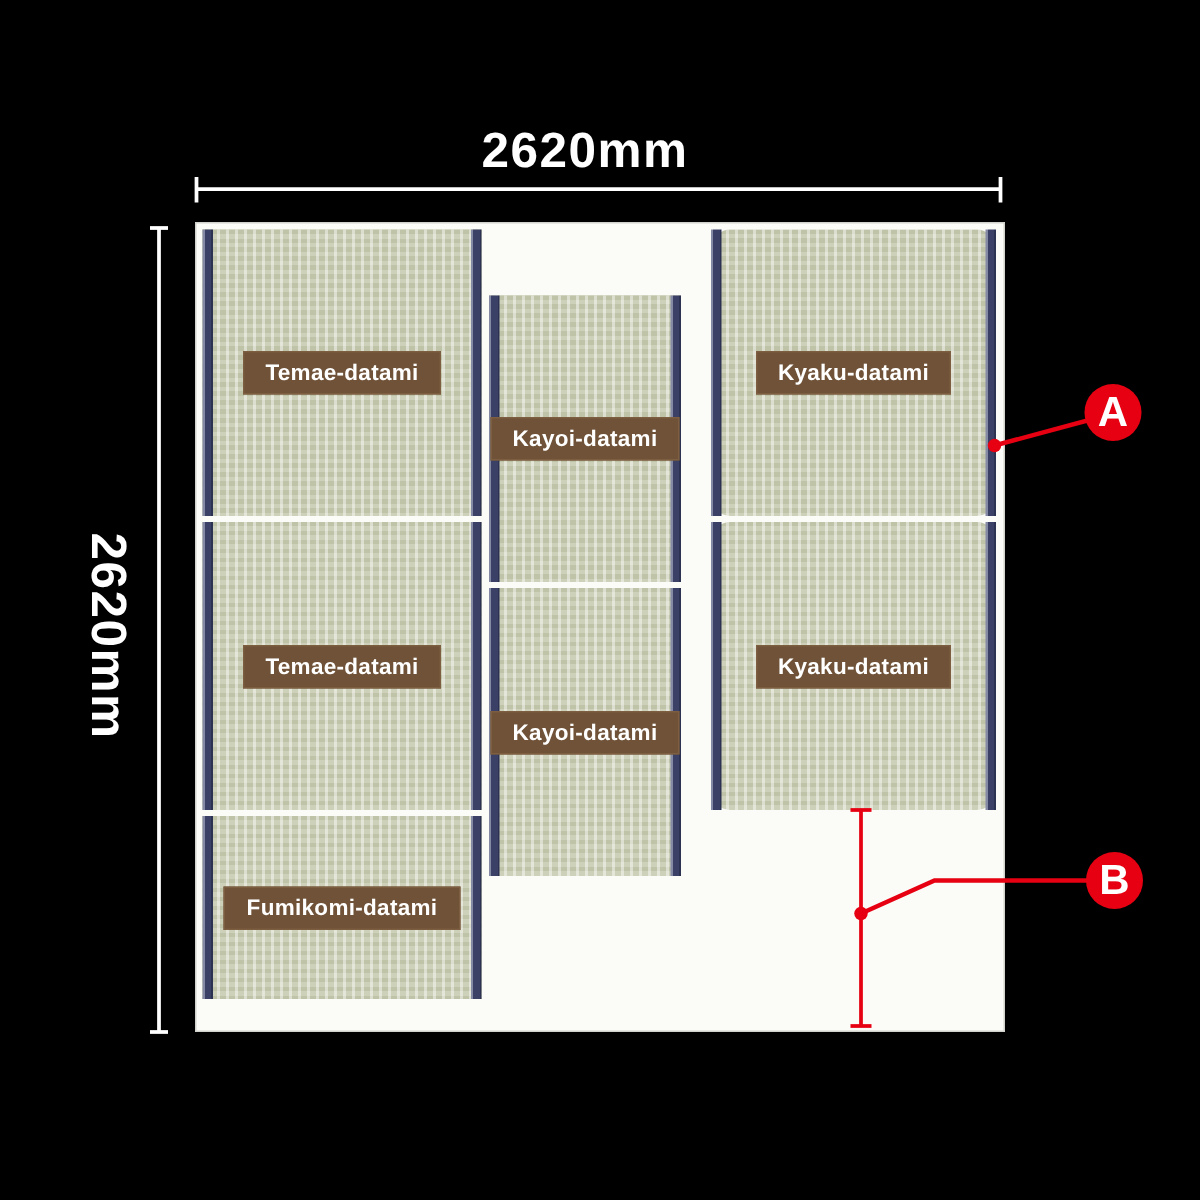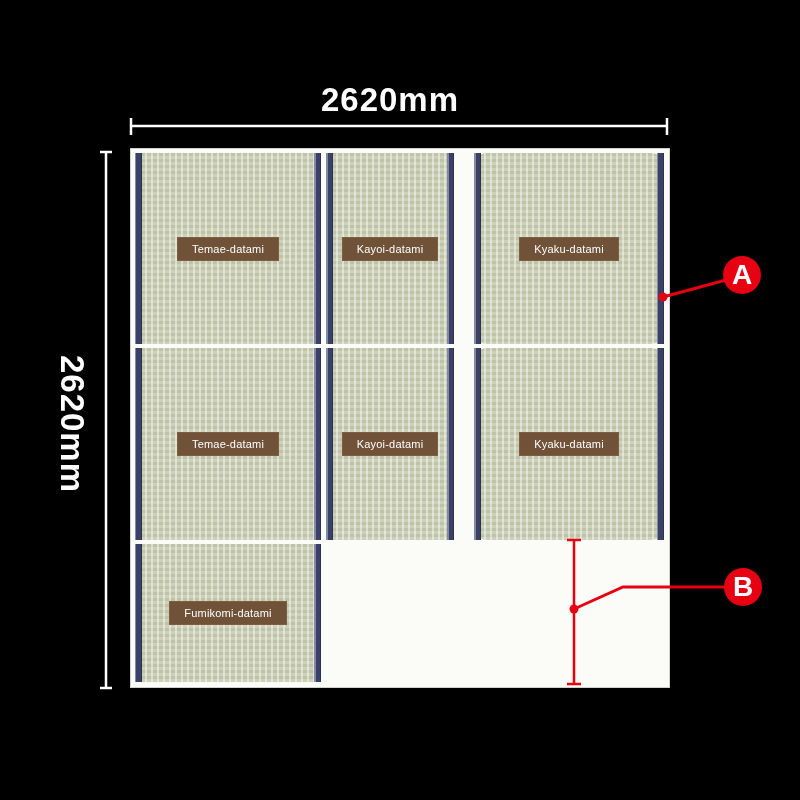--- a/index.html
+++ b/index.html
@@ -39,29 +39,29 @@
       repeating-linear-gradient(180deg, var(--mat-dash) 0 3px, var(--mat-dash-light) 3px 6px);
     background-color:var(--mat-base);
   }
   .mat::before,.mat::after{
     content:"";position:absolute;top:0;bottom:0;width:7px;
     background:linear-gradient(90deg,var(--navy-light) 0 1.5px,var(--navy) 1.5px 6px,#2c3252 6px);
   }
   .mat::before{left:0;}
   .mat::after{right:0;}
   .c1{left:4px;width:186px;}
-  .c2{left:195px;width:128px;}
+  .c2{left:195px;width:128px;margin-top:44px;}
   .c3{left:343px;width:190px;border-radius:13px;}
   .r1{top:4px;height:191px;}
   .r2{top:199px;height:192px;}
-  .r3{top:395px;height:138px;}
+  .r3{top:395px;height:122px;}
   .mat-label{
     position:relative;z-index:2;background:var(--label-bg);
-    border:1px solid #7d5e41;color:#ffffff;font-weight:normal;
-    font-size:11px;letter-spacing:.2px;padding:5px 14px;white-space:nowrap;
+    border:1px solid #7d5e41;color:#ffffff;font-weight:bold;
+    font-size:15px;letter-spacing:.2px;padding:5px 14px;white-space:nowrap;
   }
   
   svg.overlay{position:absolute;left:0;top:0;width:800px;height:800px;pointer-events:none;}
   .white-stroke{stroke:var(--dim-line);stroke-width:2.5;fill:none;}
   .red-stroke{stroke:var(--accent-red);stroke-width:3;fill:none;}
   .red-stroke.thin{stroke-width:2.5;}
   .red-fill{fill:var(--accent-red);}
   
   .callout{
     position:absolute;width:38px;height:38px;border-radius:50%;

